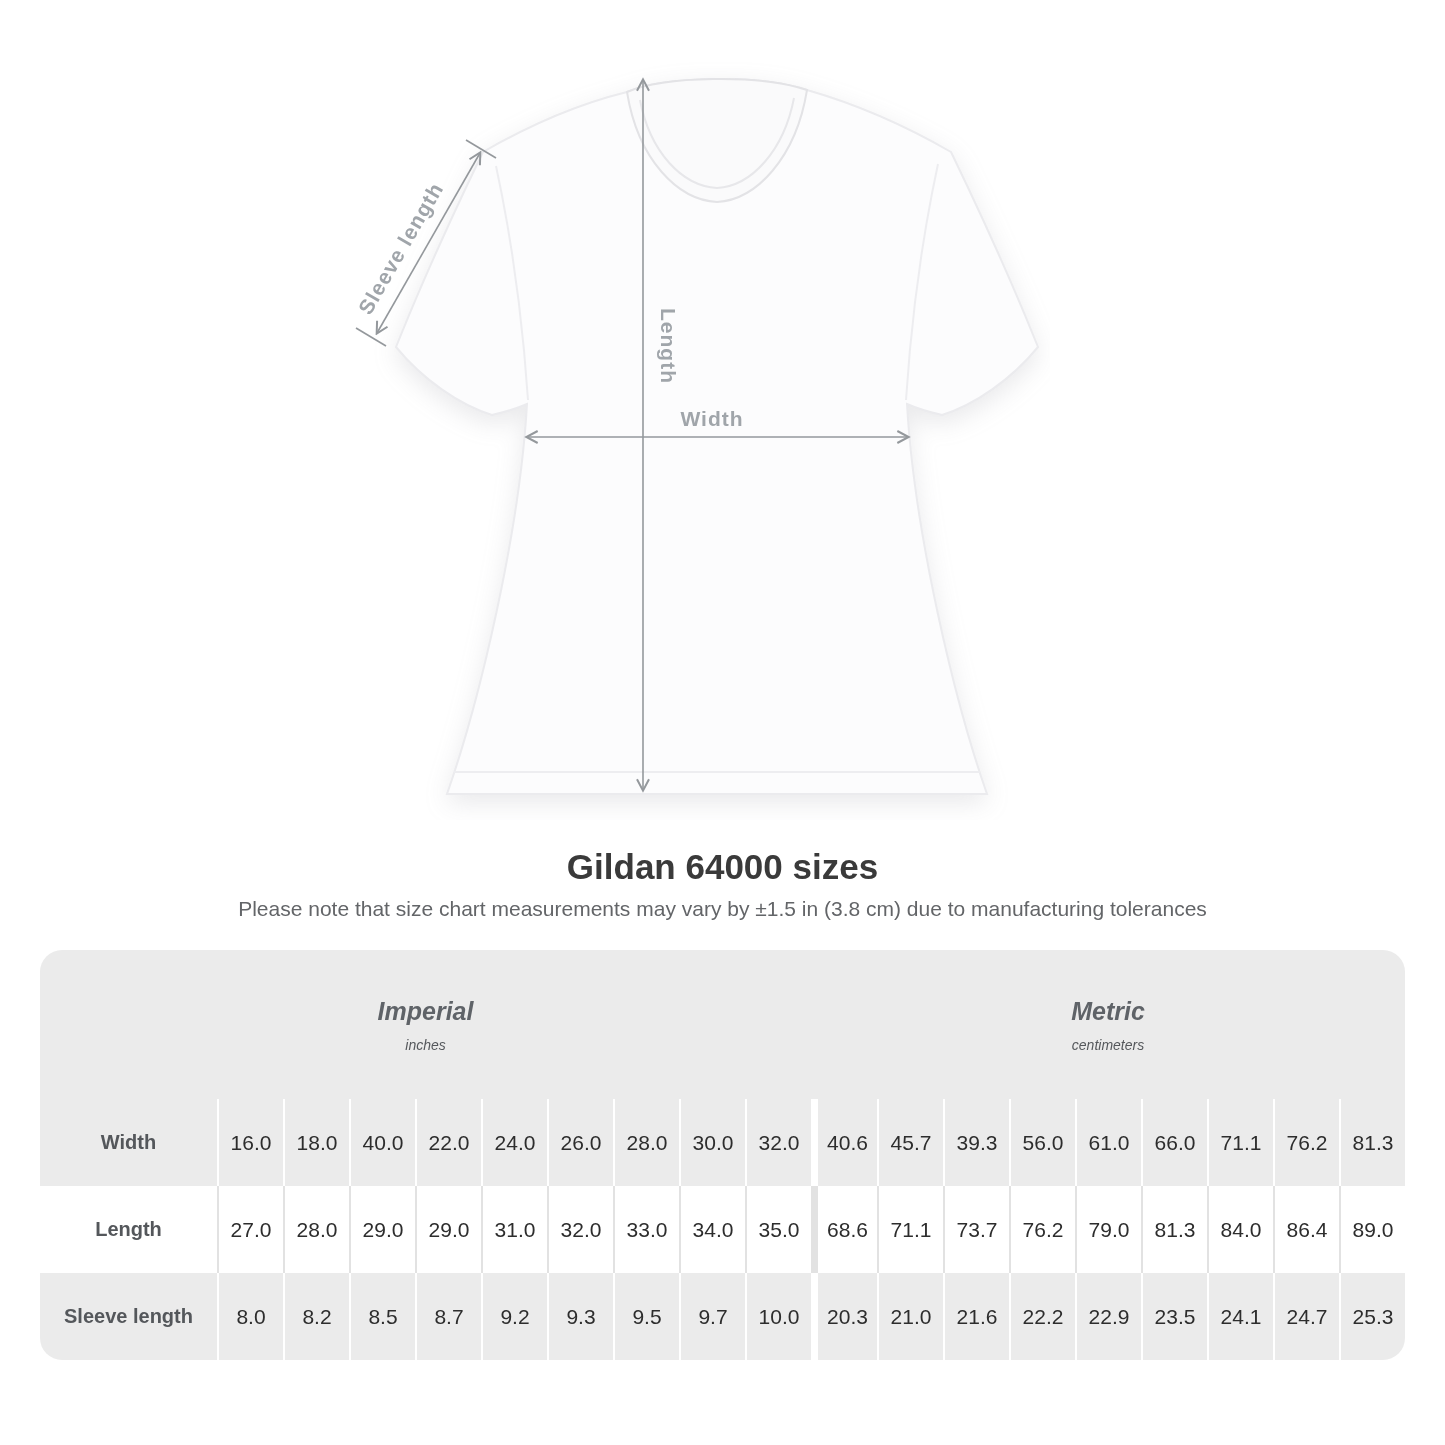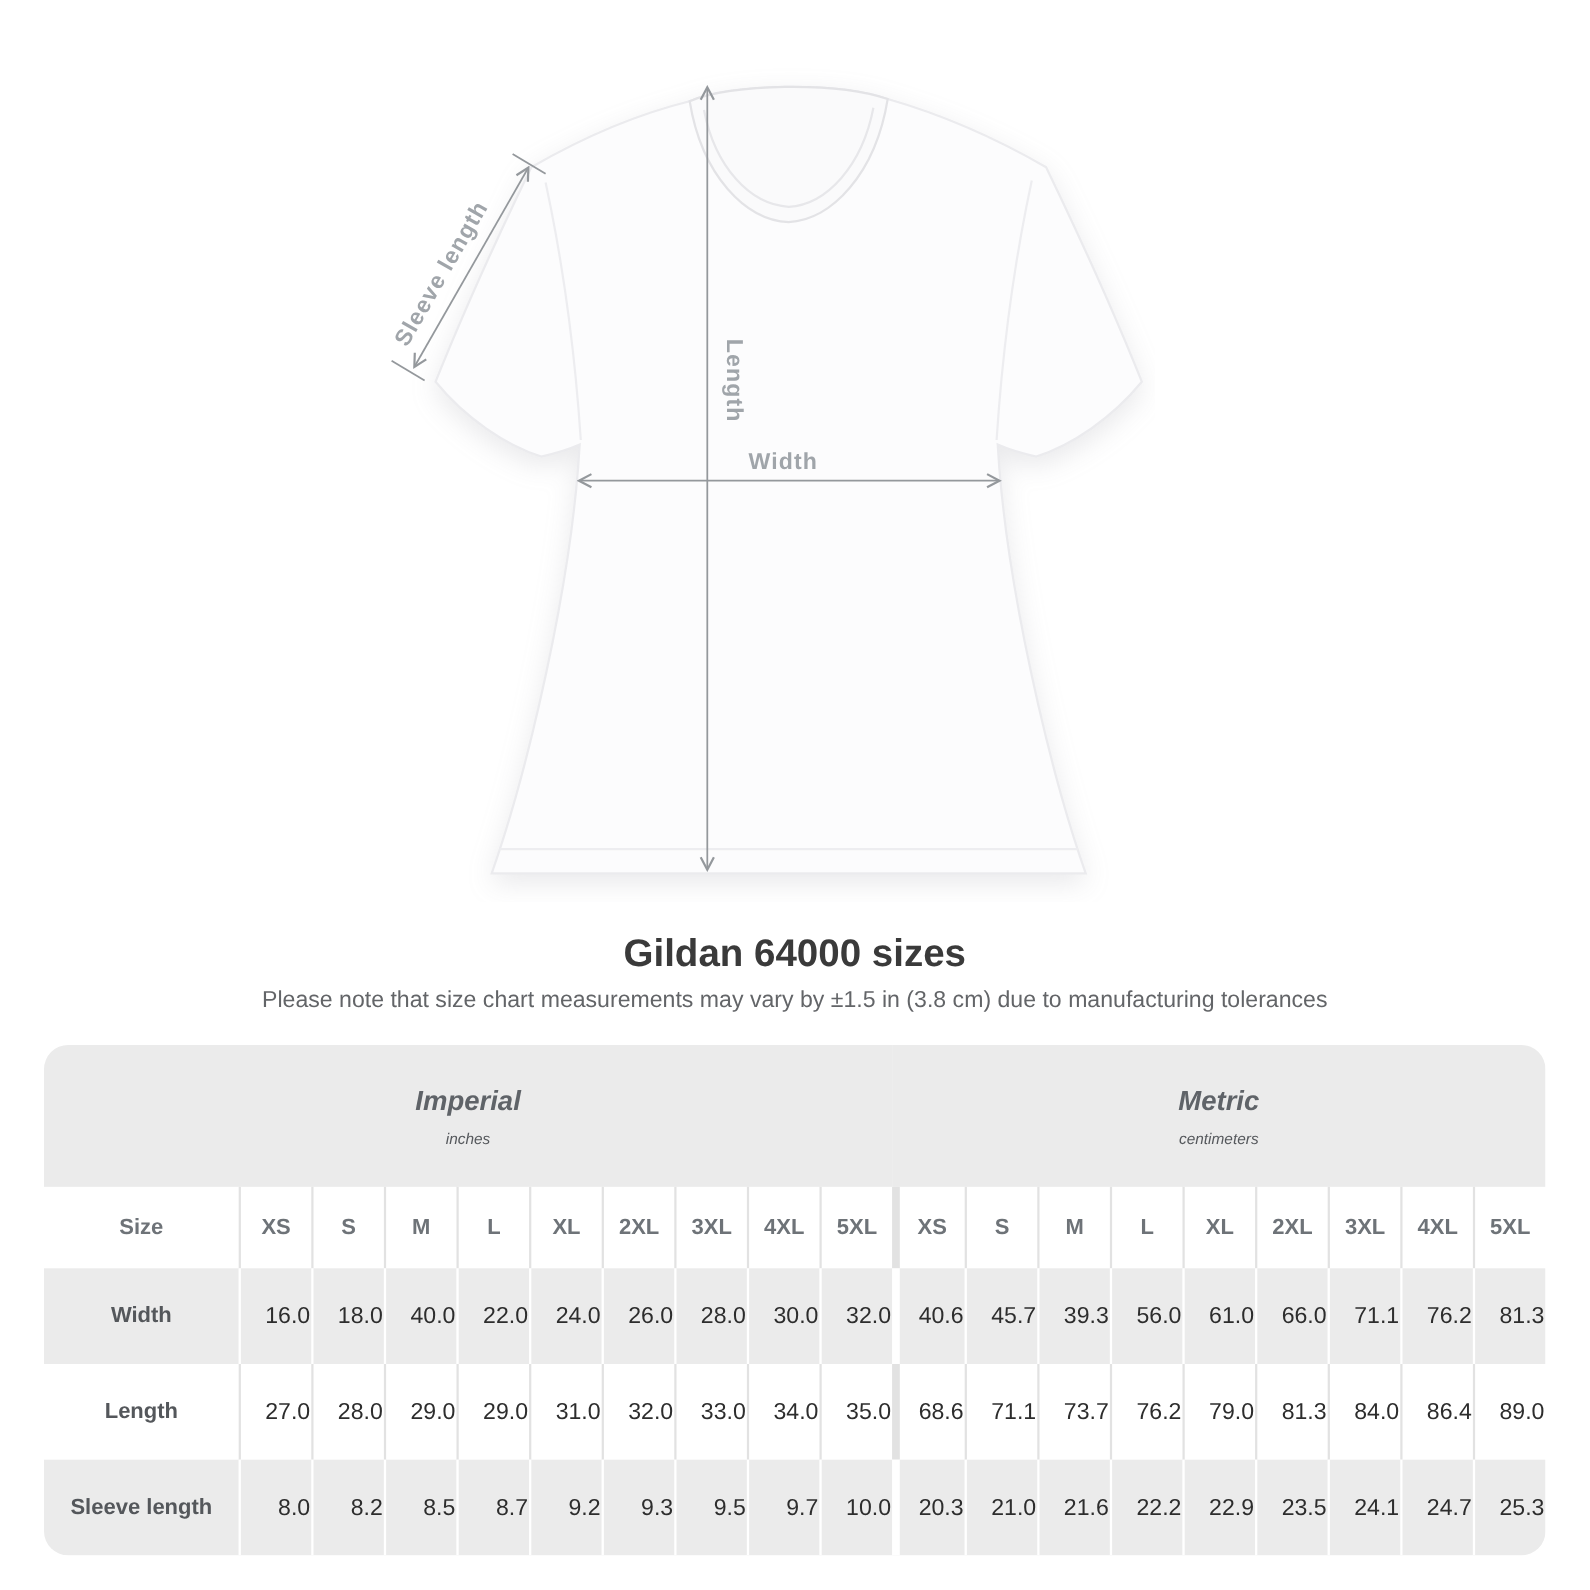--- a/index.html
+++ b/index.html
@@ -31,32 +31,32 @@
   
   .table-wrap {
     position:absolute; left:40px; top:950px; width:1365px;
     border-radius:22px; overflow:hidden; background:#ffffff;
   }
   table { width:100%; border-collapse:separate; border-spacing:0; table-layout:fixed; }
   col.label-col { width:177px; }
 
   tr.unit-row th {
     background:#ebebeb; height:125px; vertical-align:middle;
-    text-align:center; padding:2px; font-weight:normal;
+    text-align:center; padding:12px; font-weight:normal;
   }
   .unit-name { display:block; font-size:25px; font-weight:bold; font-style:italic; color:#5f6368; margin-bottom:11px; }
   .unit-sub  { display:block; font-size:14px; font-style:italic; color:#55585c; }
 
   tr.size-row th {
     height:72px; background:#ffffff; text-align:center;
     font-size:20px; font-weight:bold; color:#6e7378;
   }
   tr.data-row th, tr.data-row td { height:85px; text-align:center; vertical-align:middle; }
   tr.data-row th { font-size:20px; font-weight:bold; color:#54575b; }
-  tr.data-row td { font-size:21px; color:#2d2d2d;text-align:right; }
+  tr.data-row td { font-size:21px; color:#2d2d2d; }
   tr.alt th, tr.alt td { background:#ebebeb; }
 
   
   tr.size-row th + th,
   tr.data-row td { border-left:2px solid #e2e2e2; }
   tr.alt td { border-left-color:#ffffff; }
   th.sep, td.sep { border-left-width:7px !important; }
 </style>
 </head>
 <body>
@@ -139,41 +139,20 @@
       <th colspan="10">
         <span class="unit-name">Imperial</span>
         <span class="unit-sub">inches</span>
       </th>
       <th colspan="9">
         <span class="unit-name">Metric</span>
         <span class="unit-sub">centimeters</span>
       </th>
     </tr>
 
-    <tr class="size-row">
-      <th>Size</th>
-      <th>XS</th>
-      <th>S</th>
-      <th>M</th>
-      <th>L</th>
-      <th>XL</th>
-      <th>2XL</th>
-      <th>3XL</th>
-      <th>4XL</th>
-      <th>5XL</th>
-      <th class="sep">XS</th>
-      <th>S</th>
-      <th>M</th>
-      <th>L</th>
-      <th>XL</th>
-      <th>2XL</th>
-      <th>3XL</th>
-      <th>4XL</th>
-      <th>5XL</th>
-    </tr>
 
     <tr class="data-row alt">
       <th>Width</th>
       <td>16.0</td>
       <td>18.0</td>
       <td>40.0</td>
       <td>22.0</td>
       <td>24.0</td>
       <td>26.0</td>
       <td>28.0</td>

